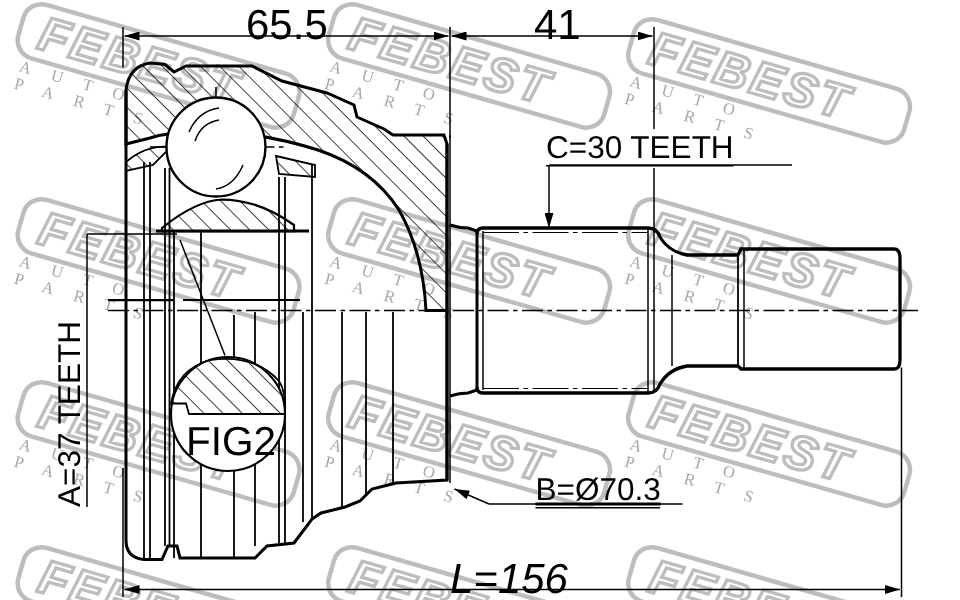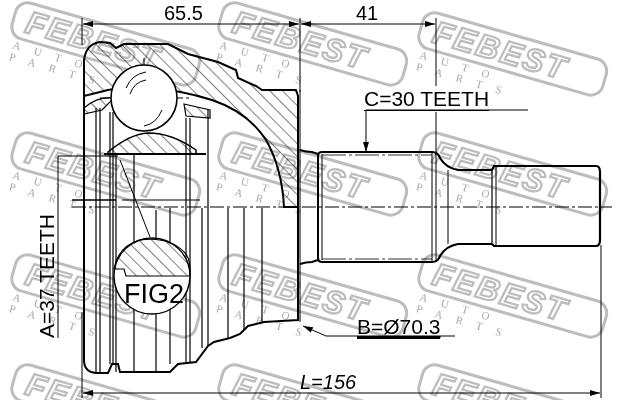--- a/index.html
+++ b/index.html
@@ -1,20 +1,20 @@
 <!DOCTYPE html>
 <html><head>
   <meta charset="utf-8">
   <style>
     html, body { margin: 0; padding: 0; background: #ffffff; }
     body { width: 640px; height: 400px; overflow: hidden; position: relative; font-family: "Liberation Sans", sans-serif; }
     #stage { position: absolute; left: 0; top: 0; width: 640px; height: 400px; }
     svg { position: absolute; left: 0; top: 0; }
     .lbl { position: absolute; color: #000; font-family: "Liberation Sans", sans-serif; white-space: nowrap; line-height: 1; }
-    .dim { font-size: 20px; }
+    .dim { font-size: 28px; }
     .callout { font-size: 21px; }
     .under { border-bottom: 1.3px solid #000; padding-bottom: 1px; }
     .wm { position: absolute; transform-origin: 0 0; transform: rotate(16deg); }
     .wm-box { border: 3px solid #bdbdbd; border-radius: 14px; width: 188px; height: 34px; position: relative; }
     .wm-word { position: absolute; left: 12px; top: 0px; font-family: "Liberation Sans", sans-serif; font-weight: bold; font-style: italic; font-size: 32px; color: #ffffff; -webkit-text-stroke: 2.2px #bdbdbd; letter-spacing: 2px; line-height: 34px; }
     .wm-sub { position: absolute; left: 8px; top: 40px; font-family: "Liberation Serif", serif; font-size: 11px; color: #a8a8a8; letter-spacing: 14px; }
   </style>
 </head>
 <body>
 

